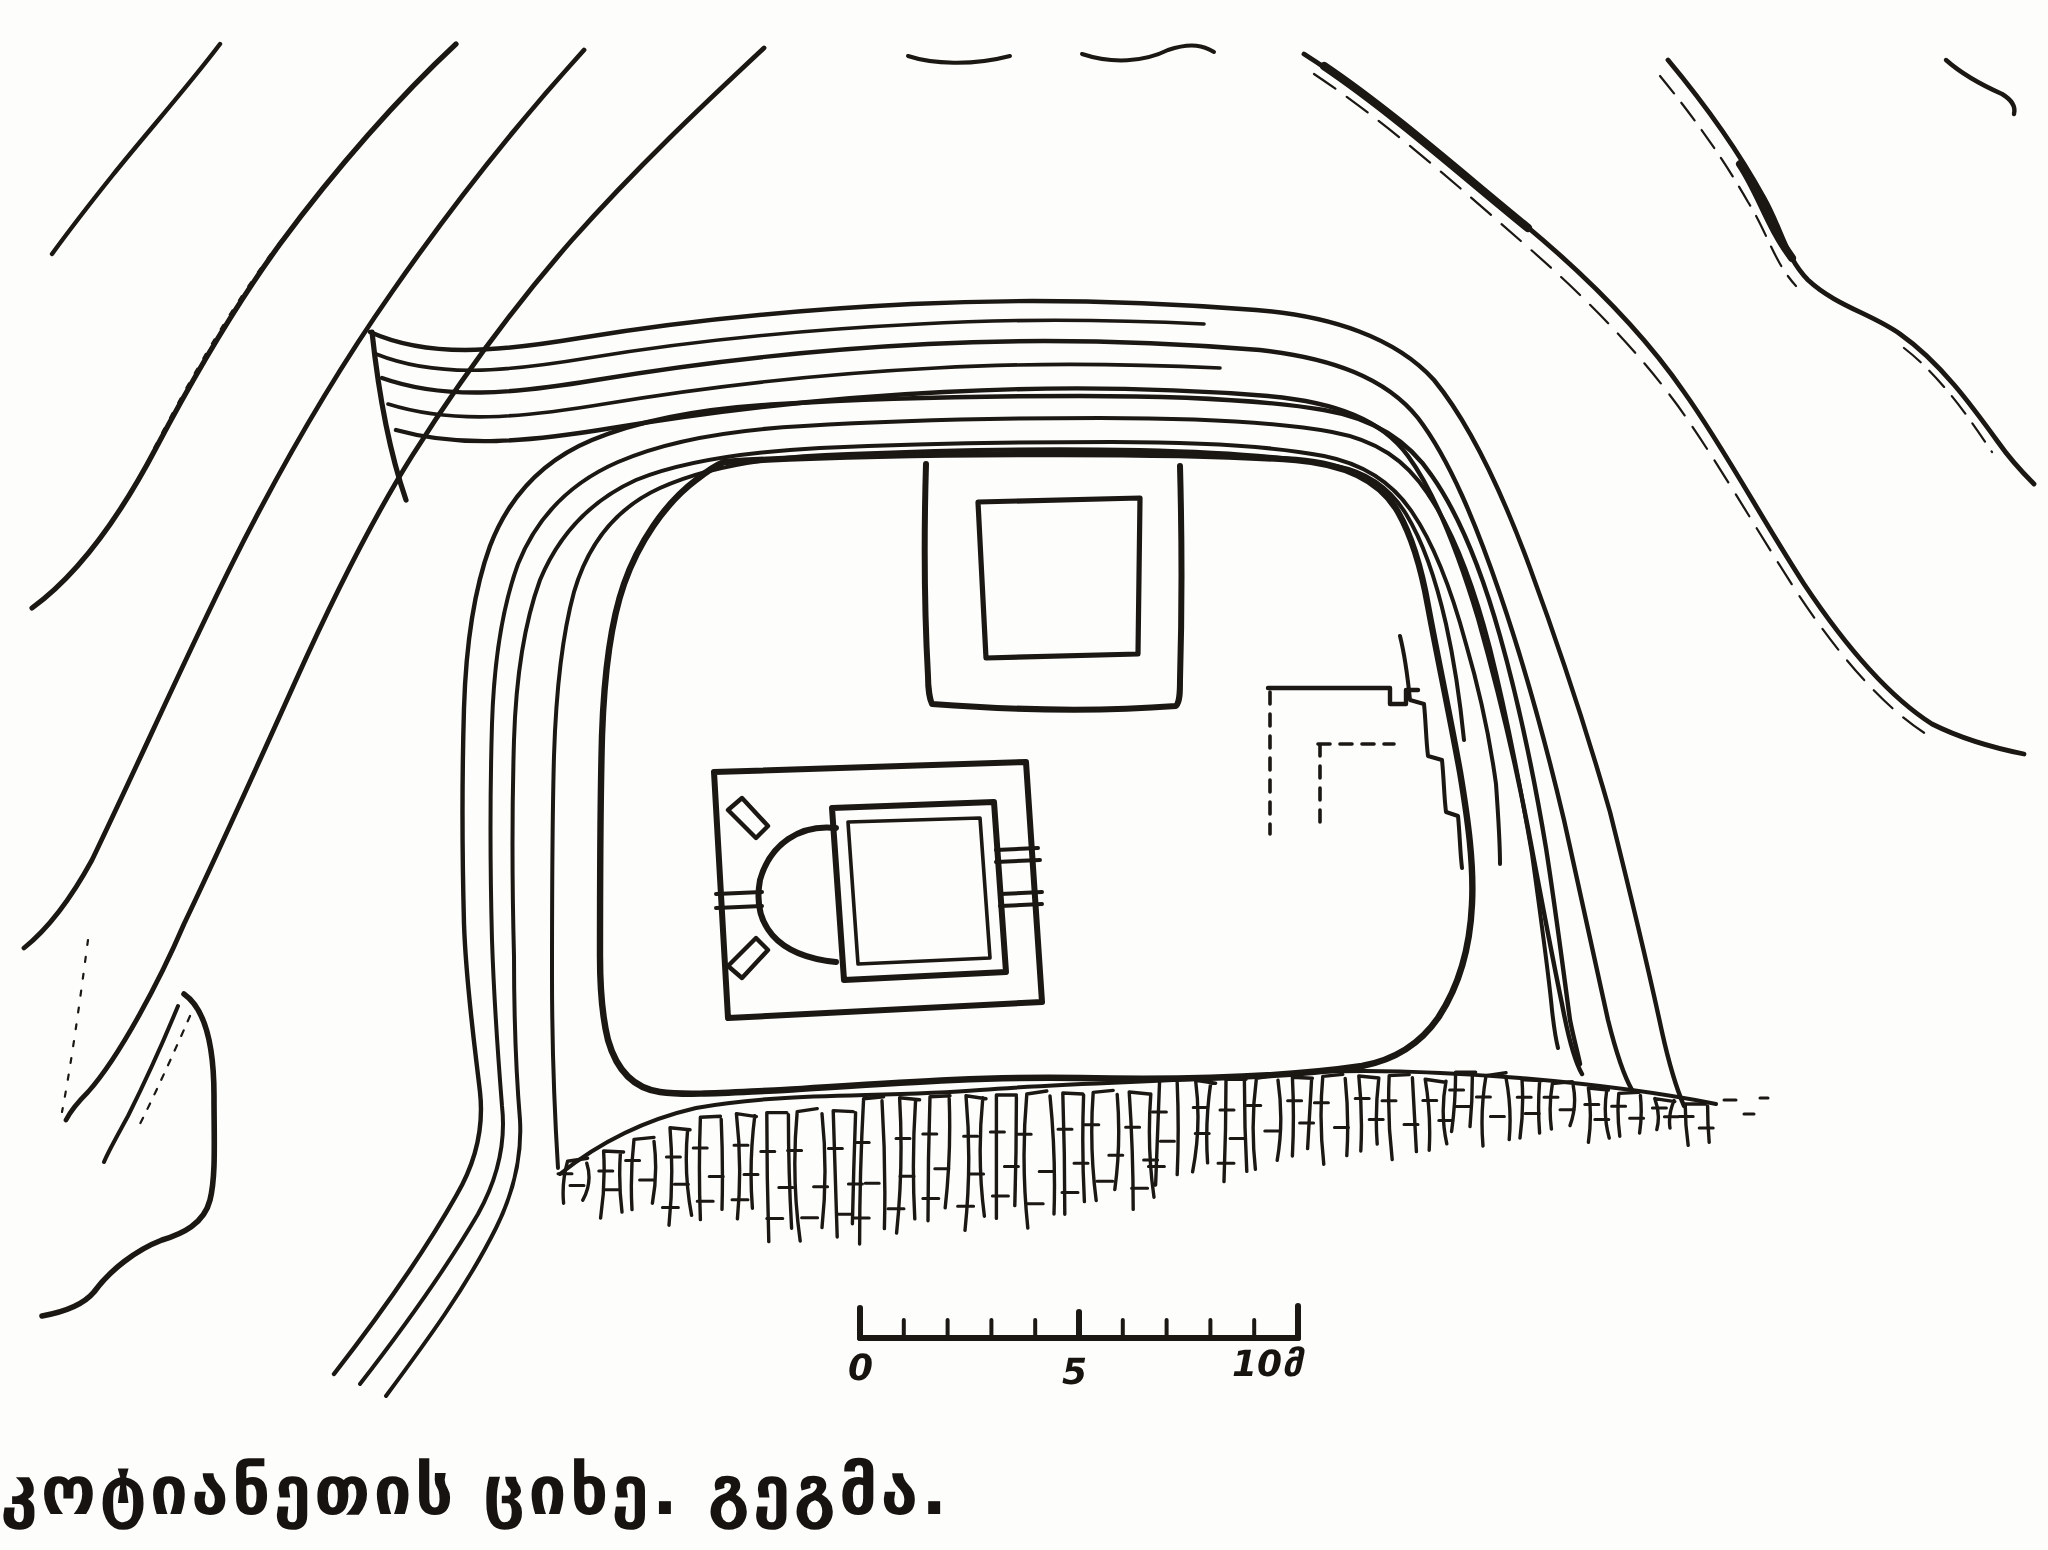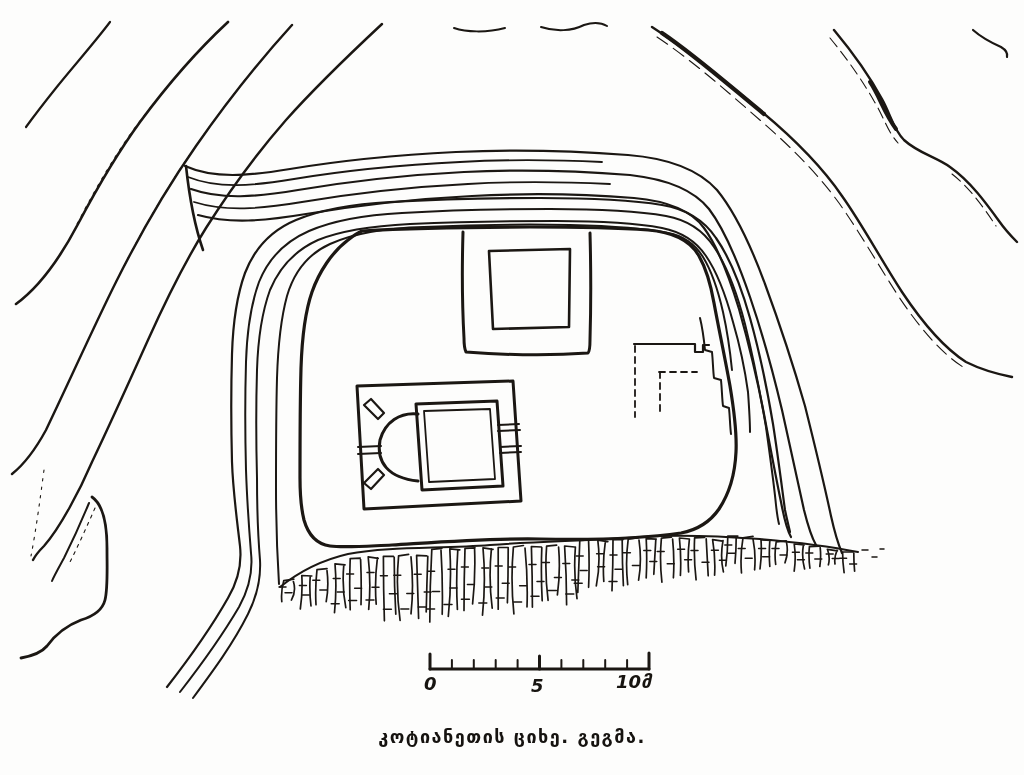--- a/index.html
+++ b/index.html
@@ -3,22 +3,22 @@
 <meta charset="utf-8">
 <style>
   html,body{margin:0;padding:0;background:#e8e8e8;}
   .page{
     position:relative;width:1024px;height:775px;background:#fdfdfc;
     overflow:hidden;font-family:"DejaVu Sans",sans-serif;
   }
   svg{position:absolute;left:0;top:0;display:block;}
   .ink{stroke:#1b1713;fill:none;stroke-linecap:round;stroke-linejoin:round;}
   .caption{
-    position:absolute;left:0;top:726px;width:1024px;text-align:center;
-    color:#161310;font-size:18px;font-weight:600;letter-spacing:1.5px;
+    position:absolute;left:0;top:726px;width:1024px;text-align:left;
+    color:#161310;font-size:34px;font-weight:600;letter-spacing:1.5px;
     font-family:"DejaVu Sans",sans-serif;
   }
   .scalelabel{
     font-family:"DejaVu Sans",sans-serif;font-weight:bold;font-style:italic;
     font-size:18px;fill:#171410;stroke:none;
   }
 </style>
 </head>
 <body>
 

